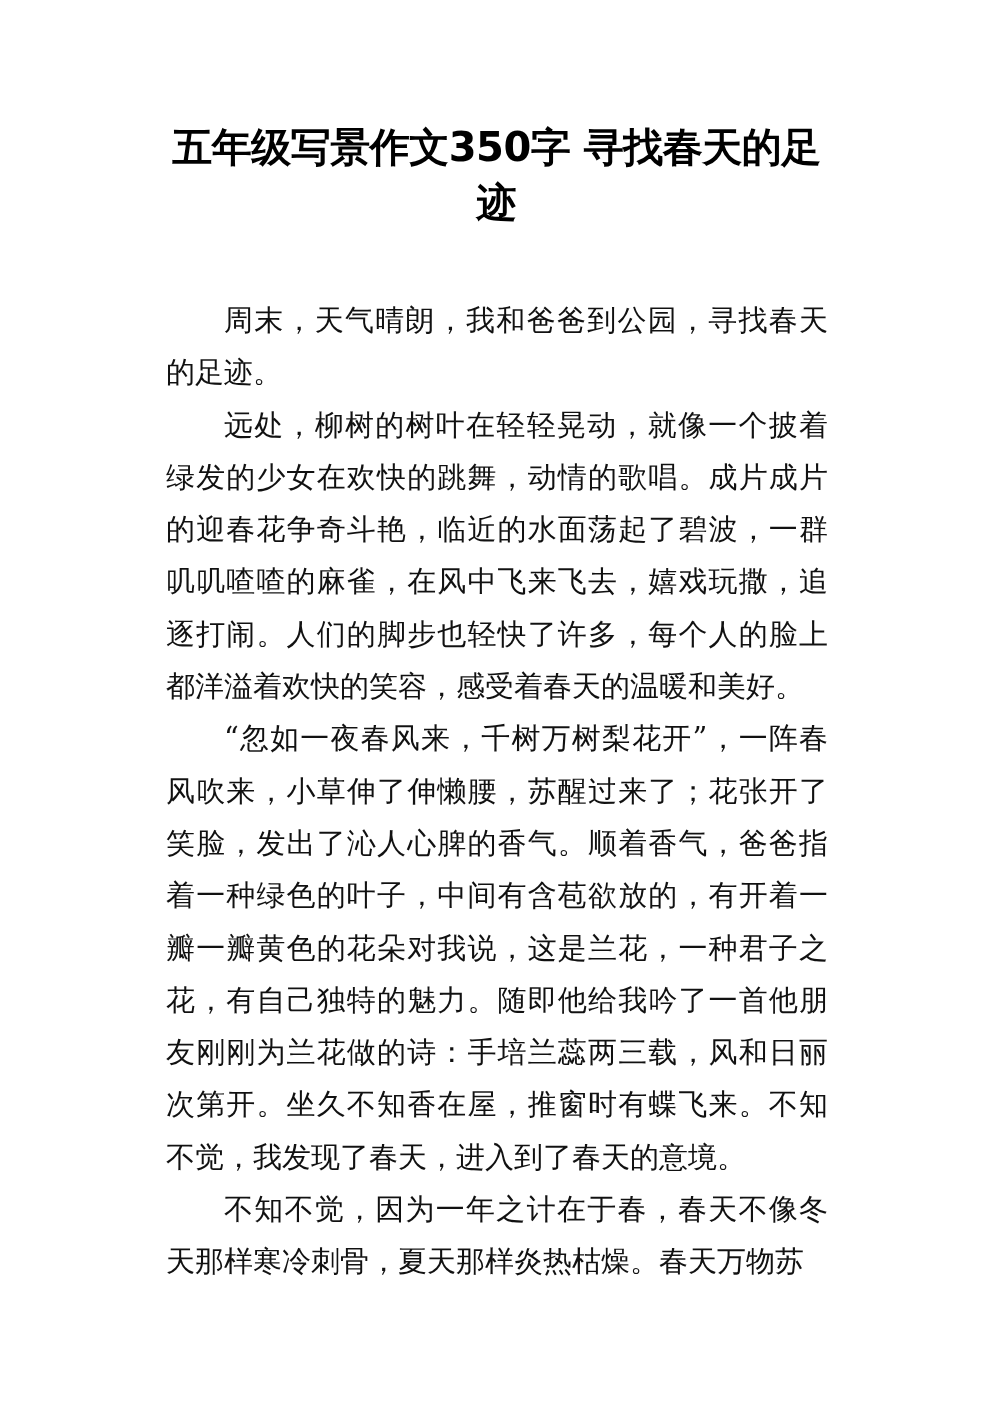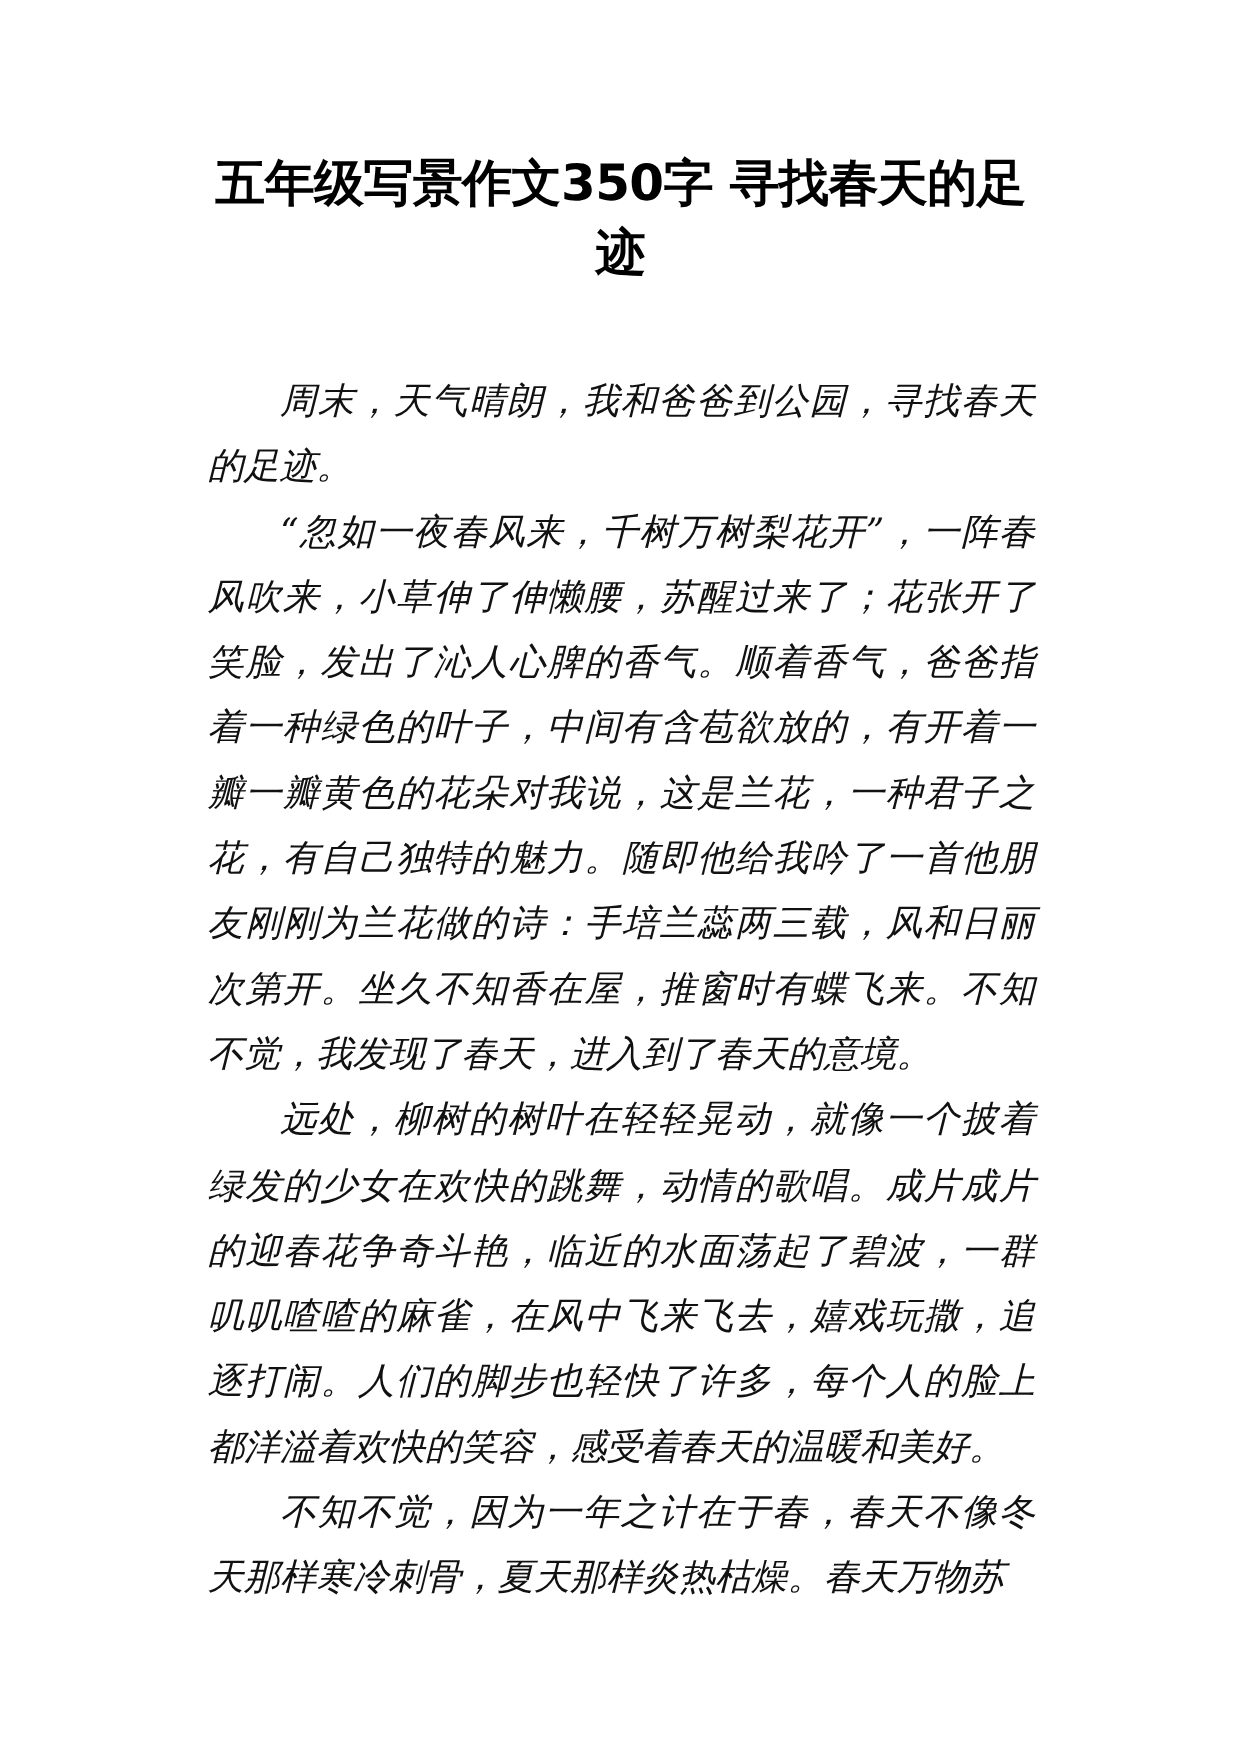--- a/index.html
+++ b/index.html
@@ -10,26 +10,26 @@
       font-family: "DejaVu Sans", "Liberation Sans", sans-serif;
       font-weight: bold; font-size: 40px; line-height: 55px;
       color: #000; text-align: center; letter-spacing: -0.5px;
     }
     .body {
       position: absolute; left: 166px; top: 294px; width: 662px;
       font-family: "DejaVu Serif", "Liberation Serif", serif;
       font-size: 29px; line-height: 52.3px; color: #111;
       text-align: justify; text-justify: inter-character;
     }
-    .para { margin: 0; text-indent: 2em; font-style: italic; }
+    .para { margin: 0; text-indent: 2em; }
   </style>
 </head>
 <body>
 
 <div class="page">
   <div class="title">五年级写景作文350字 寻找春天的足迹</div>
   <div class="body">
     <p class="para">周末，天气晴朗，我和爸爸到公园，寻找春天的足迹。</p>
+    <p class="para">远处，柳树的树叶在轻轻晃动，就像一个披着绿发的少女在欢快的跳舞，动情的歌唱。成片成片的迎春花争奇斗艳，临近的水面荡起了碧波，一群叽叽喳喳的麻雀，在风中飞来飞去，嬉戏玩撒，追逐打闹。人们的脚步也轻快了许多，每个人的脸上都洋溢着欢快的笑容，感受着春天的温暖和美好。</p>
     <p class="para">“忽如一夜春风来，千树万树梨花开”，一阵春风吹来，小草伸了伸懒腰，苏醒过来了；花张开了笑脸，发出了沁人心脾的香气。顺着香气，爸爸指着一种绿色的叶子，中间有含苞欲放的，有开着一瓣一瓣黄色的花朵对我说，这是兰花，一种君子之花，有自己独特的魅力。随即他给我吟了一首他朋友刚刚为兰花做的诗：手培兰蕊两三载，风和日丽次第开。坐久不知香在屋，推窗时有蝶飞来。不知不觉，我发现了春天，进入到了春天的意境。</p>
-    <p class="para">远处，柳树的树叶在轻轻晃动，就像一个披着绿发的少女在欢快的跳舞，动情的歌唱。成片成片的迎春花争奇斗艳，临近的水面荡起了碧波，一群叽叽喳喳的麻雀，在风中飞来飞去，嬉戏玩撒，追逐打闹。人们的脚步也轻快了许多，每个人的脸上都洋溢着欢快的笑容，感受着春天的温暖和美好。</p>
     <p class="para">不知不觉，因为一年之计在于春，春天不像冬天那样寒冷刺骨，夏天那样炎热枯燥。春天万物苏</p>
   </div>
 </div>
 
 </body></html>

